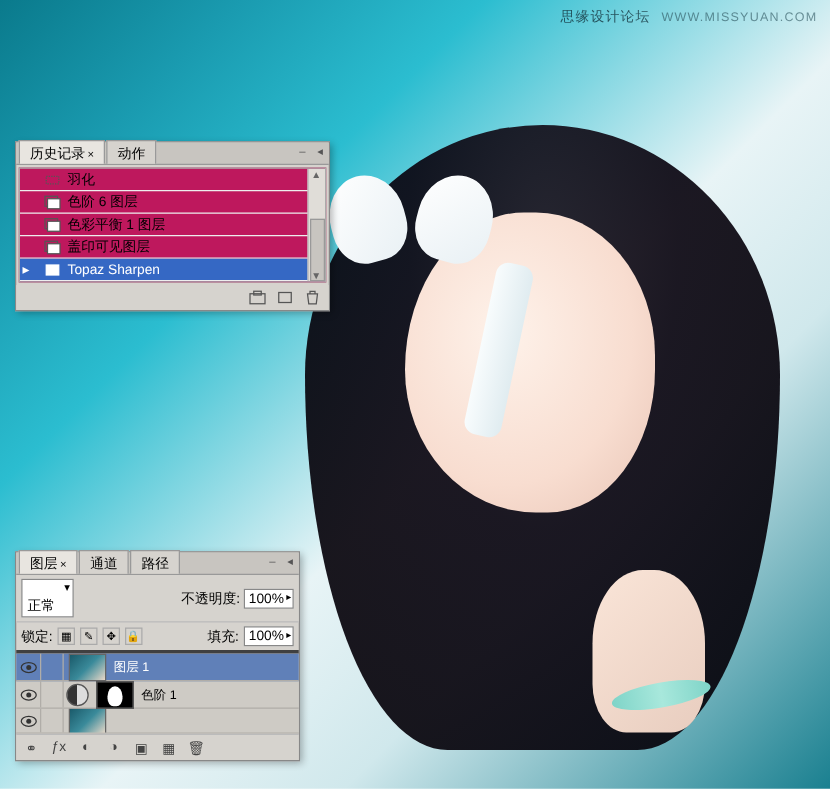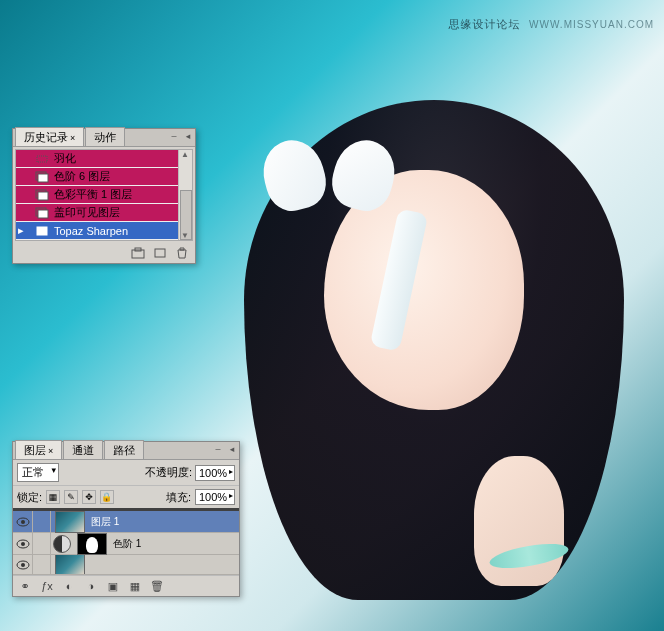--- a/index.html
+++ b/index.html
@@ -1,54 +1,54 @@
 <!DOCTYPE html>
 <html><head>
 <meta charset="utf-8">
 <style>
 *{margin:0;padding:0;box-sizing:border-box;font-family:"Microsoft YaHei",sans-serif;font-size:11px;}
 body{width:664px;height:631px;position:relative;overflow:hidden;background:linear-gradient(135deg,#0a7a8c 0%,#1a9bb0 15%,#2bbdd0 30%,#e8f4f6 55%,#d0e8ec 70%,#1a8090 100%);}
-.watermark{position:absolute;top:16px;right:10px;color:rgba(20,50,60,.8);font-size:13px;letter-spacing:1px;}
+.watermark{position:absolute;top:5px;right:10px;color:rgba(20,50,60,.8);font-size:13px;letter-spacing:1px;}
 .watermark .en{font-size:10px;color:rgba(40,80,90,.6);margin-left:4px;}
 .photo-subject{position:absolute;right:0;top:20px;width:520px;height:611px;pointer-events:none;}
 .hair{position:absolute;right:40px;top:80px;width:380px;height:500px;background:radial-gradient(ellipse at 50% 20%,#1a1520 0%,#0a0510 40%,#050208 100%);border-radius:50% 50% 30% 30%/40% 40% 60% 60%;opacity:.92;}
 .face{position:absolute;right:140px;top:150px;width:200px;height:240px;background:radial-gradient(ellipse at 40% 40%,#fef2ea 0%,#f8ddd0 60%,#e8c4b5 100%);border-radius:50% 50% 45% 55%/55% 50% 50% 50%;}
 .bow{position:absolute;right:270px;top:120px;width:130px;height:80px;}
 .bow::before,.bow::after{content:"";position:absolute;width:60px;height:70px;background:linear-gradient(135deg,#fff 0%,#e8f0f4 100%);border-radius:50% 50% 40% 40%;}
 .bow::before{left:0;transform:rotate(-15deg);}
 .bow::after{right:0;transform:rotate(15deg);}
 .headband{position:absolute;right:250px;top:190px;width:30px;height:140px;background:linear-gradient(90deg,#f8fcfd 0%,#e0ecf0 100%);transform:rotate(12deg);border-radius:10px;}
 .hand{position:absolute;right:100px;bottom:45px;width:90px;height:130px;background:linear-gradient(135deg,#fae5d8 0%,#e8cdbf 100%);border-radius:45% 45% 30% 30%;}
 .bracelet{position:absolute;right:95px;bottom:65px;width:80px;height:20px;background:linear-gradient(90deg,#7fd4c8 0%,#a8e8dc 50%,#7fd4c8 100%);border-radius:50%;transform:rotate(-10deg);}
 
 .panel{position:absolute;background:#d6d3ce;border:1px solid #888;box-shadow:2px 2px 6px rgba(0,0,0,.3);}
 .panel-tabs{display:flex;background:#c8c5c0;border-bottom:1px solid #999;height:18px;align-items:flex-end;padding-left:2px;}
 .tab{padding:2px 8px 1px;background:#d6d3ce;border:1px solid #999;border-bottom:none;margin-right:1px;cursor:pointer;font-size:10px;}
 .tab.active{background:#e8e5e0;}
 .tab-close{margin-left:2px;font-size:9px;}
 .panel-ctrl{position:absolute;right:2px;top:2px;display:flex;gap:4px;}
 .panel-ctrl span{width:10px;height:10px;font-size:9px;text-align:center;cursor:pointer;color:#555;}
 
-.history-panel{left:12px;top:128px;width:184px;}
+.history-panel{left:12px;top:113px;width:252px;}
 .hist-list{background:#be185d;border:1px solid #aaa;margin:2px;max-height:94px;overflow:hidden;position:relative;}
 .hist-row{display:flex;align-items:center;height:18px;padding:0 2px;border-bottom:1px solid #eee;}
 .hist-row.sel{background:#3568c4;color:#fff;}
 .hist-icon{width:16px;height:14px;margin-right:4px;display:inline-flex;align-items:center;justify-content:center;}
 .hist-icon svg{width:14px;height:12px;}
 .brush-col{width:16px;}
 .scroll-v{position:absolute;right:0;top:0;width:14px;height:100%;background:#e0ddd8;border-left:1px solid #bbb;}
 .scroll-v::before{content:"▲";position:absolute;top:0;left:2px;font-size:8px;color:#666;}
 .scroll-v::after{content:"▼";position:absolute;bottom:0;left:2px;font-size:8px;color:#666;}
 .scroll-thumb{position:absolute;left:1px;width:12px;background:#c8c5c0;border:1px solid #999;}
 .panel-footer{display:flex;justify-content:flex-end;padding:3px 6px;gap:8px;background:#d6d3ce;}
 .foot-icon{width:14px;height:14px;cursor:pointer;display:inline-flex;align-items:center;justify-content:center;}
 
 .layers-panel{left:12px;top:394px;width:228px;margin-top:47px;}
 .layer-opts{display:flex;align-items:center;padding:3px 4px;gap:3px;background:#d6d3ce;border-bottom:1px solid #bbb;}
-.dd{background:#fff;border:1px solid #888;padding:1px 14px 1px 4px;position:relative;font-size:10px;}
+.dd{background:#fff;border:1px solid #888;padding:13px 14px 1px 4px;position:relative;font-size:10px;}
 .dd::after{content:"▾";position:absolute;right:2px;top:1px;font-size:9px;}
 .pct{background:#fff;border:1px solid #888;padding:1px 12px 1px 3px;width:40px;font-size:10px;position:relative;}
 .pct::after{content:"▸";position:absolute;right:1px;top:1px;font-size:8px;}
 .lock-row{display:flex;align-items:center;padding:3px 4px;gap:4px;border-bottom:3px solid #404040;font-size:10px;}
 .lock-ic{width:14px;height:14px;border:1px solid #aaa;display:inline-flex;align-items:center;justify-content:center;font-size:9px;}
 .layer-list{background:#cecbc5;}
 .layer-row{display:flex;align-items:center;height:22px;border-bottom:1px solid #b0ada8;}
 .eye-col{width:20px;text-align:center;border-right:1px solid #b0ada8;height:100%;display:flex;align-items:center;justify-content:center;}
 .link-col{width:18px;border-right:1px solid #b0ada8;height:100%;}
 .thumb{width:30px;height:22px;margin:0 4px;border:1px solid #666;background:#fff;display:flex;align-items:center;justify-content:center;font-size:8px;overflow:hidden;}

